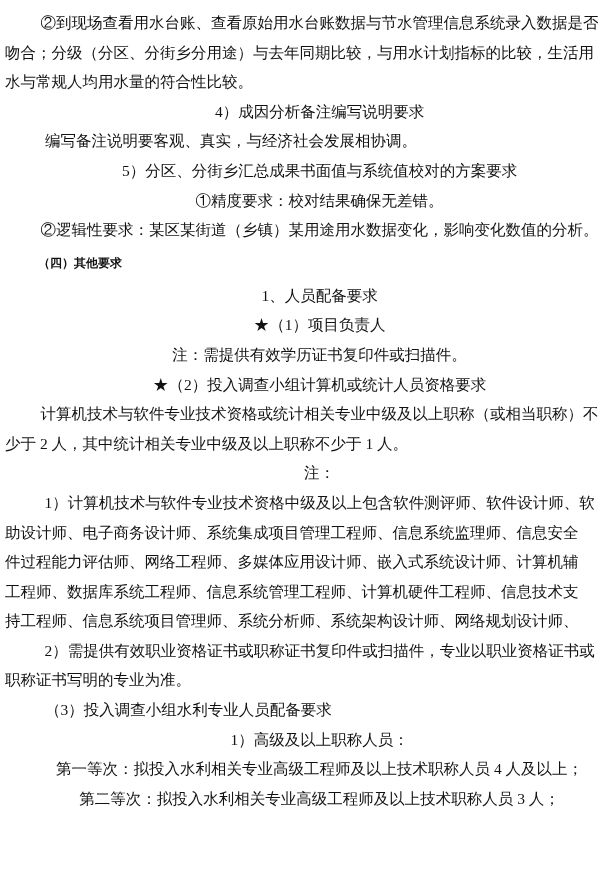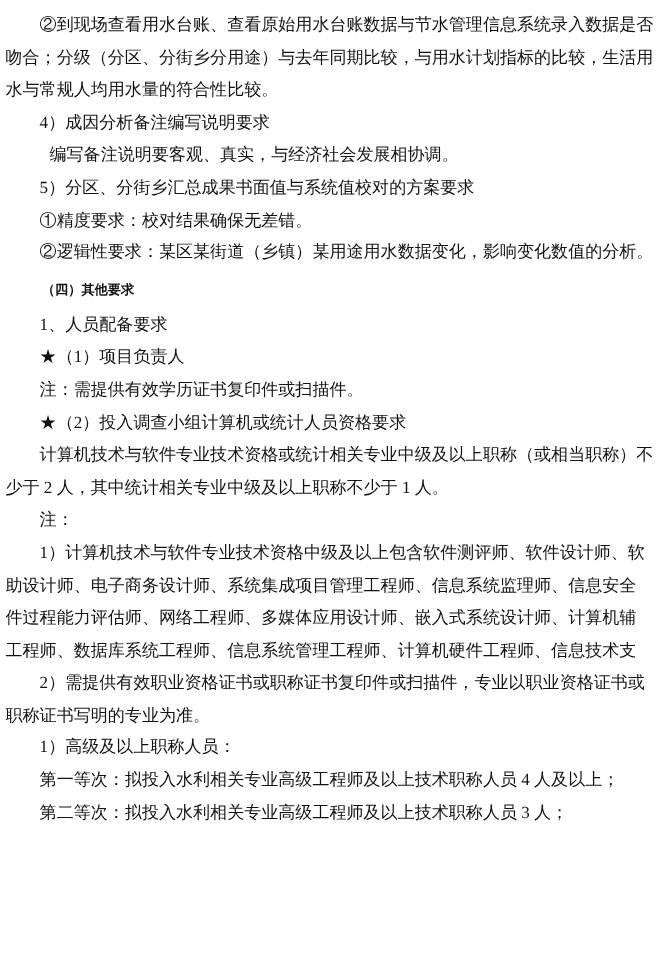--- a/index.html
+++ b/index.html
@@ -19,21 +19,21 @@
     color: #121212;
     font-size: 15.5px;
   }
   .line {
     line-height: 29.6px;
     height: 29.6px;
     white-space: nowrap;
     overflow: hidden;
   }
   
-  .ind { padding-left: 31px; }
+  .ind { padding-left: 31px; text-align: center; }
   
   .ind2 { padding-left: 40px; }
   
   .flush { padding-left: 0; }
   
   .heading {
     font-weight: bold;
     font-size: 12px;
     line-height: 36px;
     height: 36px;
@@ -58,18 +58,20 @@
   <div class="line ind">★（1）项目负责人</div>
   <div class="line ind">注：需提供有效学历证书复印件或扫描件。</div>
   <div class="line ind">★（2）投入调查小组计算机或统计人员资格要求</div>
   <div class="line ind">计算机技术与软件专业技术资格或统计相关专业中级及以上职称（或相当职称）不</div>
   <div class="line flush">少于 2 人，其中统计相关专业中级及以上职称不少于 1 人。</div>
   <div class="line ind">注：</div>
   <div class="line ind">1）计算机技术与软件专业技术资格中级及以上包含软件测评师、软件设计师、软</div>
   <div class="line flush">助设计师、电子商务设计师、系统集成项目管理工程师、信息系统监理师、信息安全</div>
   <div class="line flush">件过程能力评估师、网络工程师、多媒体应用设计师、嵌入式系统设计师、计算机辅</div>
   <div class="line flush">工程师、数据库系统工程师、信息系统管理工程师、计算机硬件工程师、信息技术支</div>
+  <div class="line flush">持工程师、信息系统项目管理师、系统分析师、系统架构设计师、网络规划设计师、</div>
   <div class="line ind">2）需提供有效职业资格证书或职称证书复印件或扫描件，专业以职业资格证书或</div>
   <div class="line flush">职称证书写明的专业为准。</div>
+  <div class="line ind2">（3）投入调查小组水利专业人员配备要求</div>
   <div class="line ind">1）高级及以上职称人员：</div>
   <div class="line ind">第一等次：拟投入水利相关专业高级工程师及以上技术职称人员 4 人及以上；</div>
   <div class="line ind">第二等次：拟投入水利相关专业高级工程师及以上技术职称人员 3 人；</div>
 </div>
 
 </body></html>

